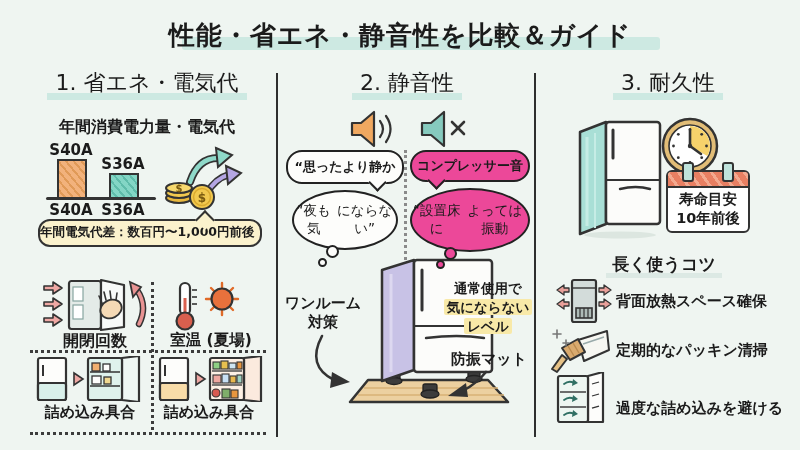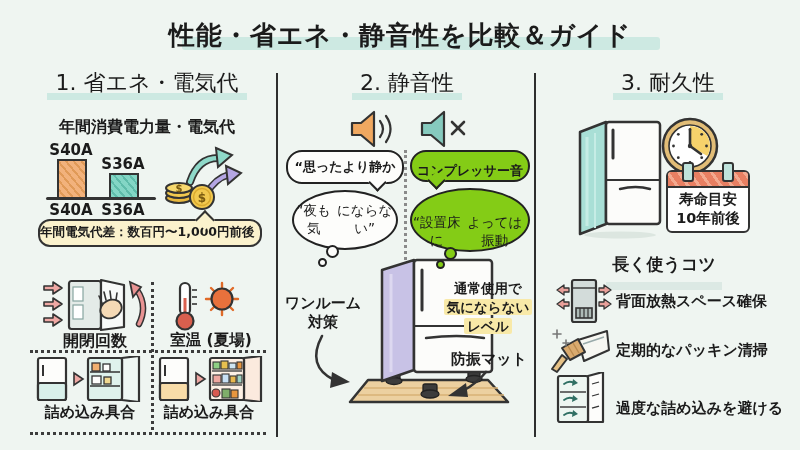--- a/index.html
+++ b/index.html
@@ -5,36 +5,36 @@
   html,body{margin:0;padding:0;}
   .stage{position:relative;width:800px;height:450px;background:#eff5f1;overflow:hidden;
          font-family:"DejaVu Sans","Liberation Sans",sans-serif;color:#1b1b1b;}
   .abs{position:absolute;}
   .txt{font-weight:700;color:#1b1b1b;text-align:center;line-height:1.25;}
   .title{top:10px;left:0;width:800px;text-align:center;font-size:26px;font-weight:800;letter-spacing:1px;z-index:2;margin-top:8px;}
   .title-hl{left:182px;top:37px;width:478px;height:13px;background:#cde9e2;border-radius:3px;z-index:1;}
   .vdiv{top:73px;height:364px;width:2px;background:#2e2e2e;}
   .colh{font-size:22px;font-weight:400;text-align:center;z-index:2;}
   .hl{background:linear-gradient(to top,#cde9e2 0 24%,transparent 24%);padding:0 8px 5px;}
-  .hl-lite{background:linear-gradient(to top,#dce9e4 0 22%,transparent 22%);padding:0 6px 16px;}
+  .hl-lite{background:linear-gradient(to top,#dce9e4 0 22%,transparent 22%);padding:0 6px 4px;}
   .ul-dark{border-bottom:3px solid #222;padding:0 2px 1px;}
   .bar{position:absolute;bottom:0;border:2px solid #333;border-bottom:none;box-sizing:border-box;}
   .bar.orange{background:repeating-linear-gradient(50deg,#f2b27c 0 4px,#e09a58 4px 6px);}
   .bar.teal{background:repeating-linear-gradient(50deg,#83d6c5 0 4px,#5fbcaa 4px 6px);}
   .baseline{height:3px;background:#333;border-radius:2px;}
   .callout{background:#fbf2cd;border:2.5px solid #333;border-radius:12px;text-align:left;
            font-size:12.5px;font-weight:700;padding:3px 0 4px;}
   .callout .notch{position:absolute;left:158px;top:-8px;width:12px;height:12px;background:#fbf2cd;
            border-left:2.5px solid #333;border-top:2.5px solid #333;transform:rotate(45deg);}
   .dot-h{border-top:3px dotted #3c3c3c;height:0;}
   .dot-v{border-left:3px dotted #3c3c3c;width:0;}
   .dot-v.lite{border-left:3px dotted #8a8a8a;}
   .bubble{border:2.5px solid #222;background:#fdfdfb;border-radius:16px;display:flex;align-items:center;
           justify-content:center;font-weight:700;font-size:13px;z-index:2;text-align:center;}
-  .bubble.lav,.cloud.lav{background:#84cc16;align-items:flex-end;}
+  .bubble.lav,.cloud.lav{background:#ec4899;}
   .tail-r::after,.tail-l::after{content:"";position:absolute;bottom:-7px;width:11px;height:11px;background:inherit;
           border-right:2.5px solid #222;border-bottom:2.5px solid #222;transform:rotate(45deg);}
   .tail-r::after{right:18px;} .tail-l::after{left:18px;}
   .cloud{border:2.5px solid #222;background:#fdfdfb;border-radius:50%;display:flex;flex-direction:row;
          align-items:center;justify-content:center;font-weight:400;font-size:13.5px;z-index:2;text-align:center;}
   .cloud::before{content:"";position:absolute;left:32px;bottom:-10px;width:9px;height:9px;border:2px solid #222;
          border-radius:50%;background:inherit;}
   .cloud::after{content:"";position:absolute;left:24px;bottom:-19px;width:5px;height:5px;border:2px solid #222;
          border-radius:50%;background:inherit;}
   .yhl{background:#f8e9a8;padding:0 3px;border-radius:2px;}

